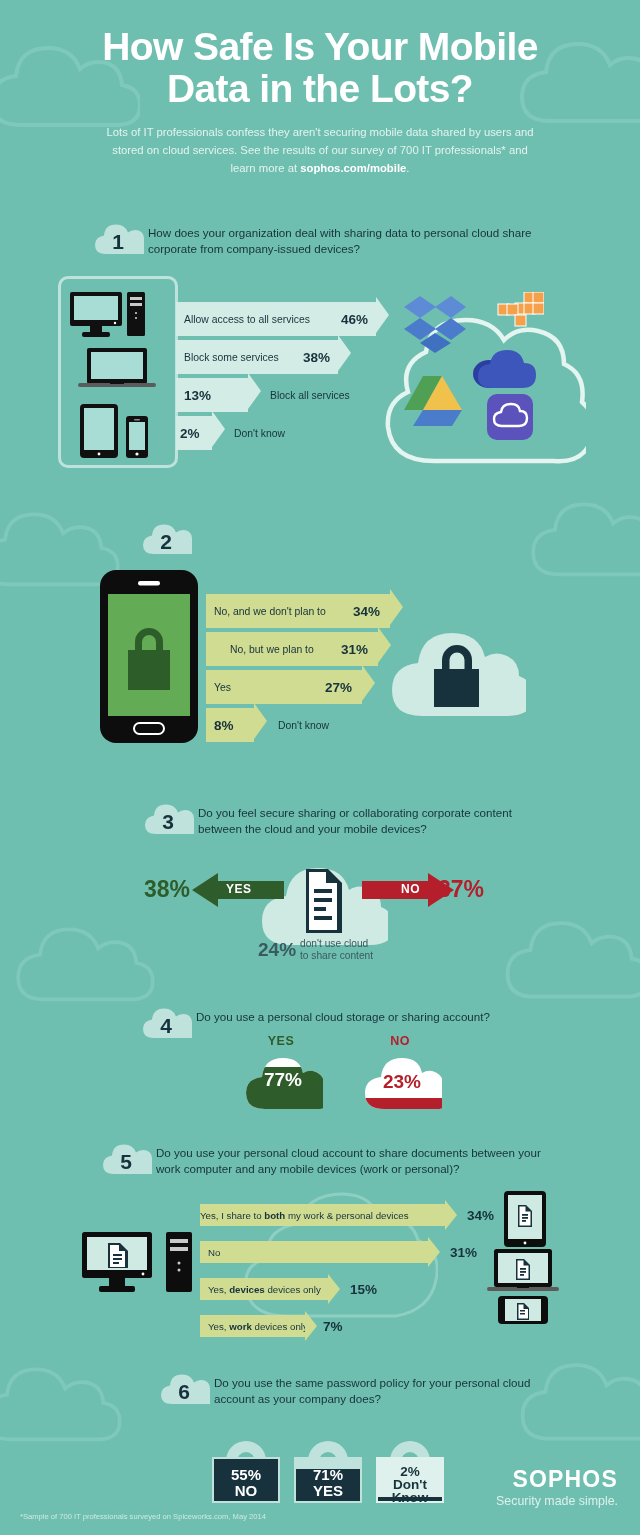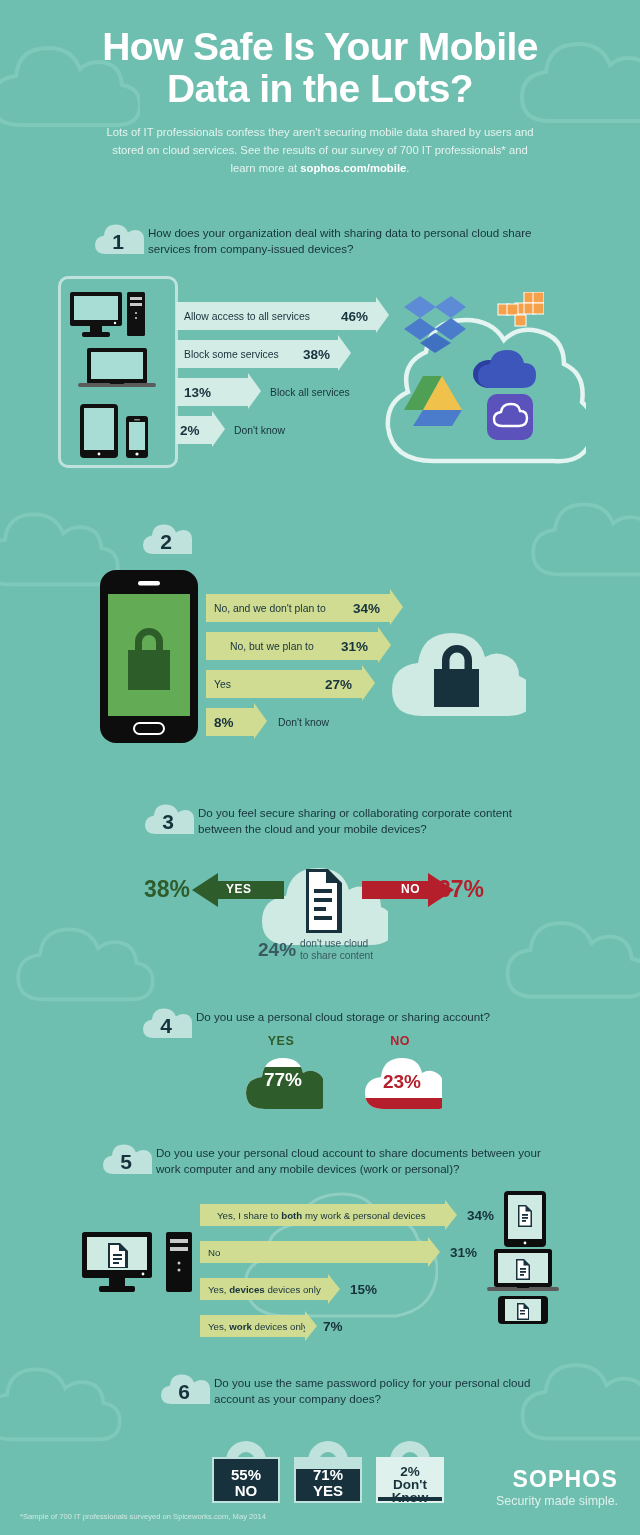--- a/index.html
+++ b/index.html
@@ -55,21 +55,21 @@
 
   
   .abs { position:absolute; }
 
   
   .devpanel {
     position:absolute; left:58px; top:268px; width:120px; height:192px;
     border:3px solid #bfe3dc; border-radius:10px;
   }
   .arrow-bar {
-    position:relative; height:28px; display:flex; align-items:center;
+    position:relative; height:34px; display:flex; align-items:center;
     background:#d4ece6;
   }
   .arrow-bar.olive { background:#cfdc92; }
   .arrow-bar .tip {
     position:absolute; right:-13px; top:-5px;
     width:0; height:0;
     border-top:18px solid transparent;
     border-bottom:18px solid transparent;
     border-left:13px solid #d4ece6;
   }
@@ -170,21 +170,21 @@
     </div>
   </div>
 
   <div class="qhead" style="left:92px;top:212px;width:460px;">
     <div class="qnum-cloud">
       <svg width="52" height="38" viewBox="0 0 52 38">
           <path d="M14 34 q-11 0 -11 -9 q0 -8 9 -9.5 q1 -11 12 -11 q9 0 12 8 q3 -2.5 7 -2.5 q8.5 0 9 8.5 q7 1 7 7.5 q0 8 -9 8 z" fill="#bfe3dc"></path>
         </svg>
       <span>1</span>
     </div>
-    <div class="qtext" style="width:400px;">How does your organization deal with sharing data to personal cloud share services from company-issued devices?</div>
+    <div class="qtext" style="width:400px;">How does your organization deal with sharing data to personal cloud share corporate from company-issued devices?</div>
   </div>
 
   <div class="devpanel"></div>
 
   <div class="abs" style="left:70px;top:284px;">
     <svg width="60" height="46" viewBox="0 0 60 46">
       <rect x="0" y="0" width="52" height="34" rx="2" fill="#101010"></rect>
       <rect x="4" y="4" width="44" height="24" fill="#a7ddd4"></rect>
       <circle cx="45" cy="31" r="1.2" fill="#ffffff"></circle>
       <rect x="20" y="34" width="12" height="6" fill="#101010"></rect>
@@ -521,21 +521,21 @@
       <rect x="0" y="0" width="50" height="28" rx="4" fill="#0d0d0d"></rect>
       <rect x="7" y="3" width="36" height="22" fill="#cfe9e3"></rect>
       <path d="M19 7 h7 l5 5 v12 h-12 z" fill="#17323c"></path>
       <path d="M20.5 8.5 h5 v4.5 h4.5 v9.5 h-9.5 z" fill="#ffffff"></path>
       <rect x="22" y="14" width="5" height="1.5" fill="#17323c"></rect>
       <rect x="22" y="17" width="5" height="1.5" fill="#17323c"></rect>
     </svg>
   </div>
 
   <div class="abs" style="left:200px;top:1196px;display:flex;align-items:center;">
-    <div class="arrow-bar olive" style="width:245px;height:22px;padding-left:17px;">
+    <div class="arrow-bar olive" style="width:245px;height:22px;padding-left:0;">
       <span class="lbl" style="font-size:9.7px;"><span>Yes, I share to </span><b>both</b><span> my work &amp; personal devices</span></span>
       <span class="tip" style="border-top-width:15px;border-bottom-width:15px;top:-4px;right:-12px;border-left-width:12px;"></span>
     </div>
     <span class="outside-pct" style="margin-left:22px;">34%</span>
   </div>
 
   <div class="abs" style="left:200px;top:1233px;display:flex;align-items:center;">
     <div class="arrow-bar olive" style="width:228px;height:22px;padding-left:8px;">
       <span class="lbl" style="font-size:9.7px;"><span>No</span></span>
       <span class="tip" style="border-top-width:15px;border-bottom-width:15px;top:-4px;right:-12px;border-left-width:12px;"></span>

